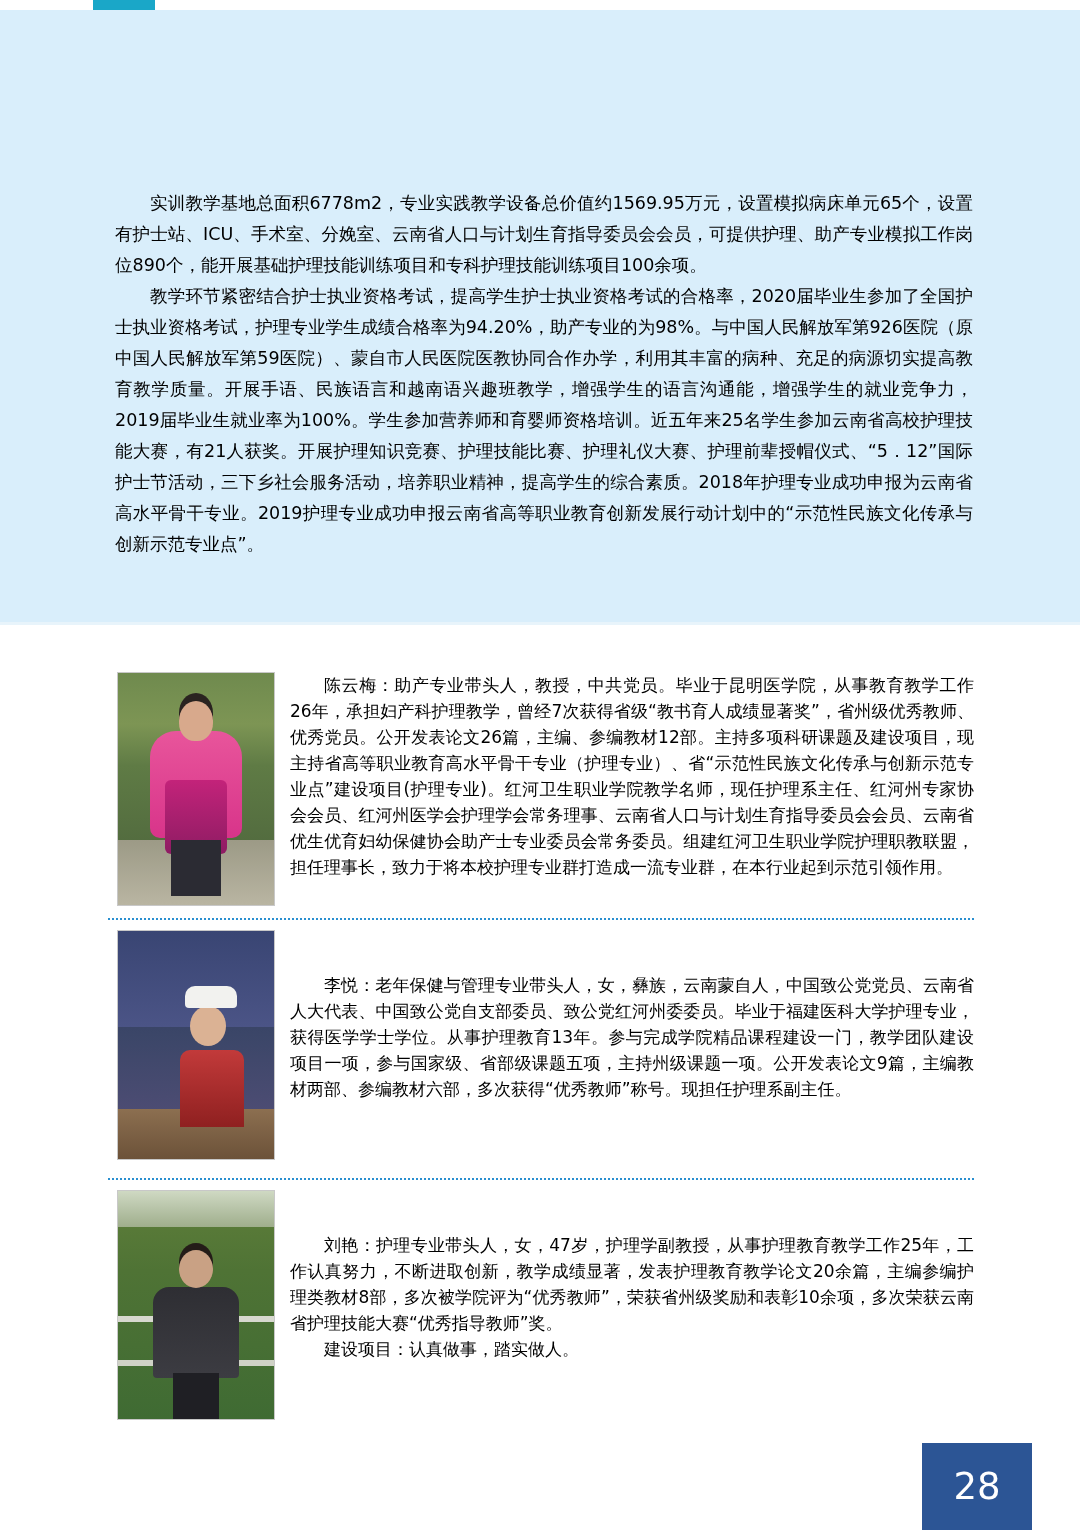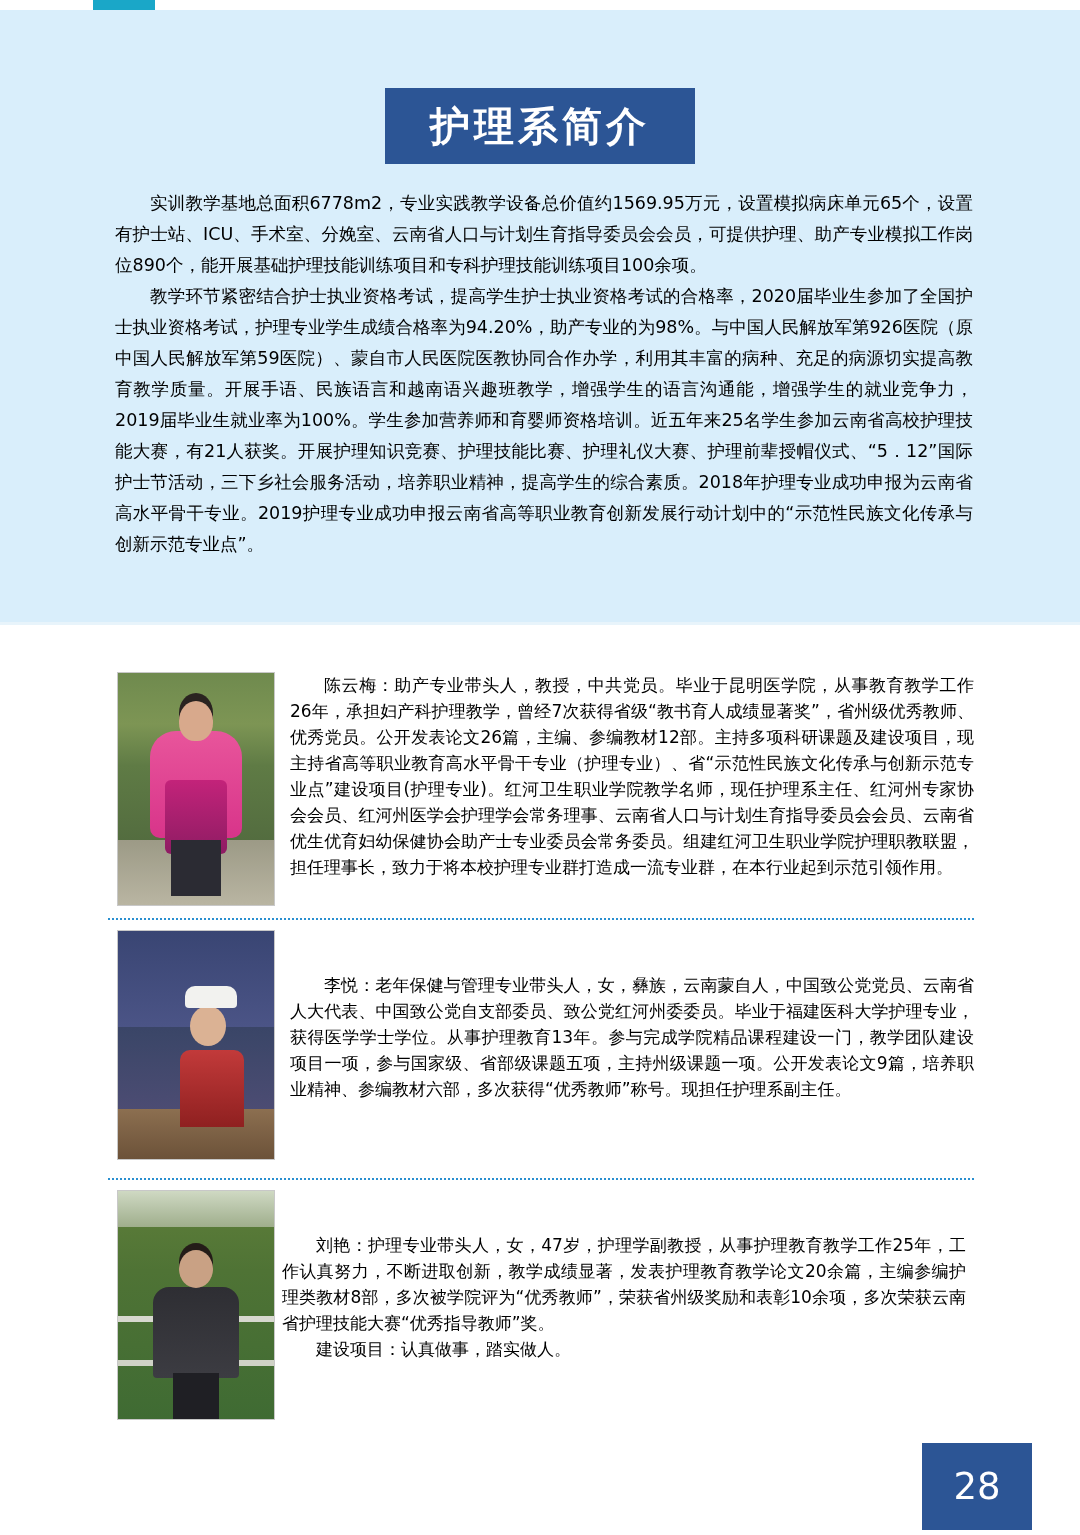--- a/index.html
+++ b/index.html
@@ -249,23 +249,20 @@
 </style>
 </head>
 <body>
 
 <div class="page">
 
   <div class="top-tab"></div>
 
   <div class="intro-panel">
 
-    <div class="title-box">
-      <span class="title-text">护理系简介</span>
-    </div>
 
     <div class="intro-body">
       <p>实训教学基地总面积6778m2，专业实践教学设备总价值约1569.95万元，设置模拟病床单元65个，设置有护士站、ICU、手术室、分娩室、云南省人口与计划生育指导委员会会员，可提供护理、助产专业模拟工作岗位890个，能开展基础护理技能训练项目和专科护理技能训练项目100余项。</p>
       <p>教学环节紧密结合护士执业资格考试，提高学生护士执业资格考试的合格率，2020届毕业生参加了全国护士执业资格考试，护理专业学生成绩合格率为94.20%，助产专业的为98%。与中国人民解放军第926医院（原中国人民解放军第59医院）、蒙自市人民医院医教协同合作办学，利用其丰富的病种、充足的病源切实提高教育教学质量。开展手语、民族语言和越南语兴趣班教学，增强学生的语言沟通能，增强学生的就业竞争力，2019届毕业生就业率为100%。学生参加营养师和育婴师资格培训。近五年来25名学生参加云南省高校护理技能大赛，有21人获奖。开展护理知识竞赛、护理技能比赛、护理礼仪大赛、护理前辈授帽仪式、“5．12”国际护士节活动，三下乡社会服务活动，培养职业精神，提高学生的综合素质。2018年护理专业成功申报为云南省高水平骨干专业。2019护理专业成功申报云南省高等职业教育创新发展行动计划中的“示范性民族文化传承与创新示范专业点”。</p>
     </div>
   </div>
 
   <div class="sep-line"></div>
 
   <div class="profile" style="top:0;">
@@ -289,38 +286,38 @@
     <div class="profile-photo" style="left:117px; top:930px; width:156px; height:228px;">
       <div class="ph ph2">
         <div class="stage"></div>
         <div class="desk"></div>
         <div class="lady-body"></div>
         <div class="lady-head"></div>
         <div class="hat"></div>
       </div>
     </div>
     <div class="profile-text" style="left:290px; top:972px; width:684px;">
-      <p>李悦：老年保健与管理专业带头人，女，彝族，云南蒙自人，中国致公党党员、云南省人大代表、中国致公党自支部委员、致公党红河州委委员。毕业于福建医科大学护理专业，获得医学学士学位。从事护理教育13年。参与完成学院精品课程建设一门，教学团队建设项目一项，参与国家级、省部级课题五项，主持州级课题一项。公开发表论文9篇，培养职业精神、参编教材六部，多次获得“优秀教师”称号。现担任护理系副主任。</p>
+      <p>李悦：老年保健与管理专业带头人，女，彝族，云南蒙自人，中国致公党党员、云南省人大代表、中国致公党自支部委员、致公党红河州委委员。毕业于福建医科大学护理专业，获得医学学士学位。从事护理教育13年。参与完成学院精品课程建设一门，教学团队建设项目一项，参与国家级、省部级课题五项，主持州级课题一项。公开发表论文9篇，主编教材两部、参编教材六部，多次获得“优秀教师”称号。现担任护理系副主任。</p>
     </div>
   </div>
 
   <div class="dotted-divider" style="top:1178px;"></div>
 
   <div class="profile" style="top:0;">
     <div class="profile-photo" style="left:117px; top:1190px; width:156px; height:228px;">
       <div class="ph ph3">
         <div class="sky"></div>
         <div class="rail"></div>
         <div class="rail2"></div>
         <div class="body"></div>
         <div class="legs"></div>
         <div class="head"></div>
       </div>
     </div>
-    <div class="profile-text" style="left:282px; top:1232px; width:684px;">
+    <div class="profile-text" style="left:290px; top:1232px; width:684px;">
       <p>刘艳：护理专业带头人，女，47岁，护理学副教授，从事护理教育教学工作25年，工作认真努力，不断进取创新，教学成绩显著，发表护理教育教学论文20余篇，主编参编护理类教材8部，多次被学院评为“优秀教师”，荣获省州级奖励和表彰10余项，多次荣获云南省护理技能大赛“优秀指导教师”奖。</p>
       <p>建设项目：认真做事，踏实做人。</p>
     </div>
   </div>
 
   <div class="page-num-box">
     <span class="num">28</span>
   </div>
 
 </div>

